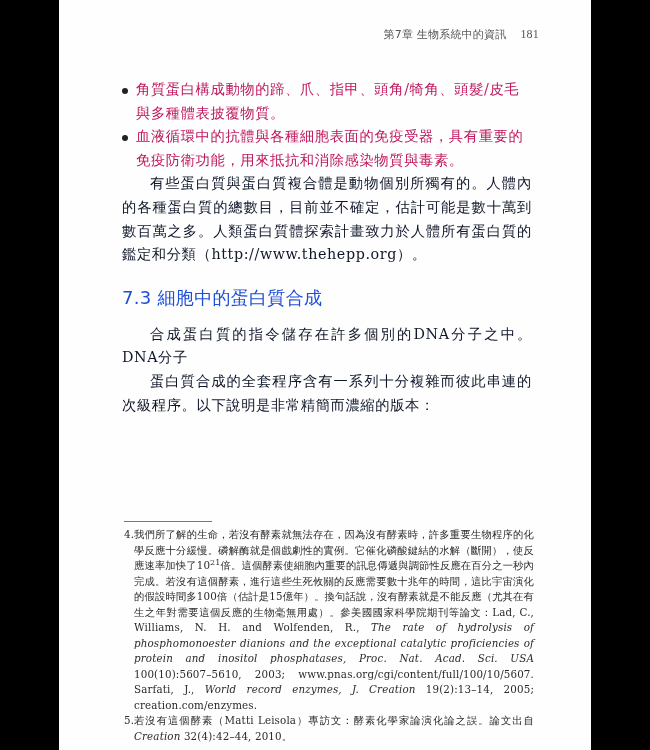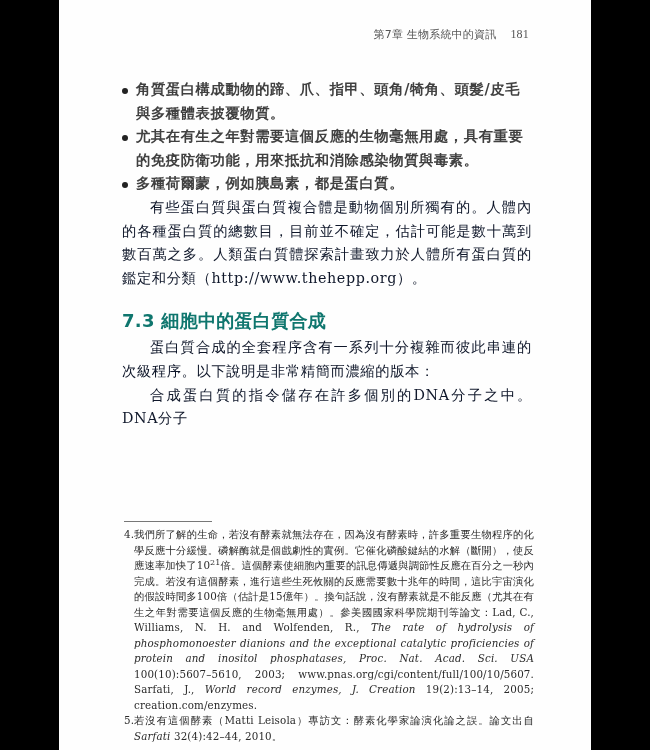--- a/index.html
+++ b/index.html
@@ -17,21 +17,21 @@
       position: absolute;
       left: 59px; top: 0;
       width: 532px; height: 750px;
       background: #fefefe;
       color: #222222;
       font-family: "DejaVu Serif", "Liberation Serif", serif;
     }
     .running-head {
       position: absolute;
       top: 27px;
-      right: 62px;
+      right: 52px;
       font-size: 11px;
       color: #555555;
       font-family: "DejaVu Sans", "Liberation Sans", sans-serif;
       letter-spacing: 0.2px;
       white-space: nowrap;
       text-align: center;
     }
     .running-head .page-num {
       margin-left: 14px;
       font-family: "Liberation Serif", serif;
@@ -43,22 +43,21 @@
       top: 78px;
       width: 410px;
     }
     .bullets { list-style: none; }
     .bullet-item {
       position: relative;
       padding-left: 14px;
       font-size: 14.3px;
       line-height: 23.6px;
       letter-spacing: 0.6px;
-      color: #404040;
-      font-weight: bold;
+      color: #be185d;
     }
     .bullet-dot {
       position: absolute;
       left: 0; top: 10px;
       width: 6px; height: 6px;
       border-radius: 50%;
       background: #222222;
     }
     .para {
       font-size: 14.3px;
@@ -68,26 +67,26 @@
       text-align: justify;
     }
     .indent { text-indent: 28px; }
     sup {
       font-size: 8px;
       vertical-align: super;
       line-height: 0;
     }
     .section-heading {
       margin-top: 18px;
-      margin-bottom: 2px;
+      margin-bottom: 12px;
       font-family: "DejaVu Sans", "Liberation Sans", sans-serif;
-      font-weight: bold;
+      font-weight: normal;
       font-size: 18px;
       line-height: 26px;
-      color: #0f766e;
+      color: #1d4ed8;
       letter-spacing: 0.3px;
     }
     .footnote-rule {
       position: absolute;
       left: 65px; top: 521px;
       width: 88px; height: 1px;
       background: #777777;
     }
     .footnotes {
       position: absolute;
@@ -120,40 +119,36 @@
     </div>
 
     <div class="content">
       <ul class="bullets">
         <li class="bullet-item">
           <span class="bullet-dot"></span>
           <span>角質蛋白構成動物的蹄、爪、指甲、頭角/犄角、頭髮/皮毛與多種體表披覆物質。</span>
         </li>
         <li class="bullet-item">
           <span class="bullet-dot"></span>
-          <span>尤其在有生之年對需要這個反應的生物毫無用處，具有重要的免疫防衛功能，用來抵抗和消除感染物質與毒素。</span>
-        </li>
-        <li class="bullet-item">
-          <span class="bullet-dot"></span>
-          <span>多種荷爾蒙，例如胰島素，都是蛋白質。</span>
+          <span>血液循環中的抗體與各種細胞表面的免疫受器，具有重要的免疫防衛功能，用來抵抗和消除感染物質與毒素。</span>
         </li>
       </ul>
 
       <p class="para indent">有些蛋白質與蛋白質複合體是動物個別所獨有的。人體內的各種蛋白質的總數目，目前並不確定，估計可能是數十萬到數百萬之多。人類蛋白質體探索計畫致力於人體所有蛋白質的鑑定和分類（http://www.thehepp.org）。</p>
 
       <h2 class="section-heading">7.3 細胞中的蛋白質合成</h2>
+      <p class="para indent">合成蛋白質的指令儲存在許多個別的DNA分子之中。DNA分子</p>
       <p class="para indent">蛋白質合成的全套程序含有一系列十分複雜而彼此串連的次級程序。以下說明是非常精簡而濃縮的版本：</p>
-      <p class="para indent">合成蛋白質的指令儲存在許多個別的DNA分子之中。DNA分子</p>
     </div>
 
     <div class="footnote-rule"></div>
 
     <div class="footnotes">
       <p class="footnote">
         <span class="fn-num">4.</span><span>我們所了解的生命，若沒有酵素就無法存在，因為沒有酵素時，許多重要生物程序的化學反應十分緩慢。磷解酶就是個戲劇性的實例。它催化磷酸鍵結的水解（斷開），使反應速率加快了10</span><sup>21</sup><span>倍。這個酵素使細胞內重要的訊息傳遞與調節性反應在百分之一秒內完成。若沒有這個酵素，進行這些生死攸關的反應需要數十兆年的時間，這比宇宙演化的假設時間多100倍（估計是15億年）。換句話說，沒有酵素就是不能反應（尤其在有生之年對需要這個反應的生物毫無用處）。參美國國家科學院期刊等論文：Lad, C., Williams, N. H. and Wolfenden, R., </span><i>The rate of hydrolysis of phosphomonoester dianions and the exceptional catalytic proficiencies of protein and inositol phosphatases, Proc. Nat. Acad. Sci. USA</i><span> 100(10):5607–5610, 2003; www.pnas.org/cgi/content/full/100/10/5607. Sarfati, J., </span><i>World record enzymes, J. Creation</i><span> 19(2):13–14, 2005; creation.com/enzymes.</span>
       </p>
       <p class="footnote">
-        <span class="fn-num">5.</span><span>若沒有這個酵素（Matti Leisola）專訪文：酵素化學家論演化論之誤。論文出自</span><i>Sarfati</i><span> 32(4):42–44, 2010。</span>
+        <span class="fn-num">5.</span><span>若沒有這個酵素（Matti Leisola）專訪文：酵素化學家論演化論之誤。論文出自</span><i>Creation</i><span> 32(4):42–44, 2010。</span>
       </p>
     </div>
 
   </div>
 </div>
 
 </body></html>

